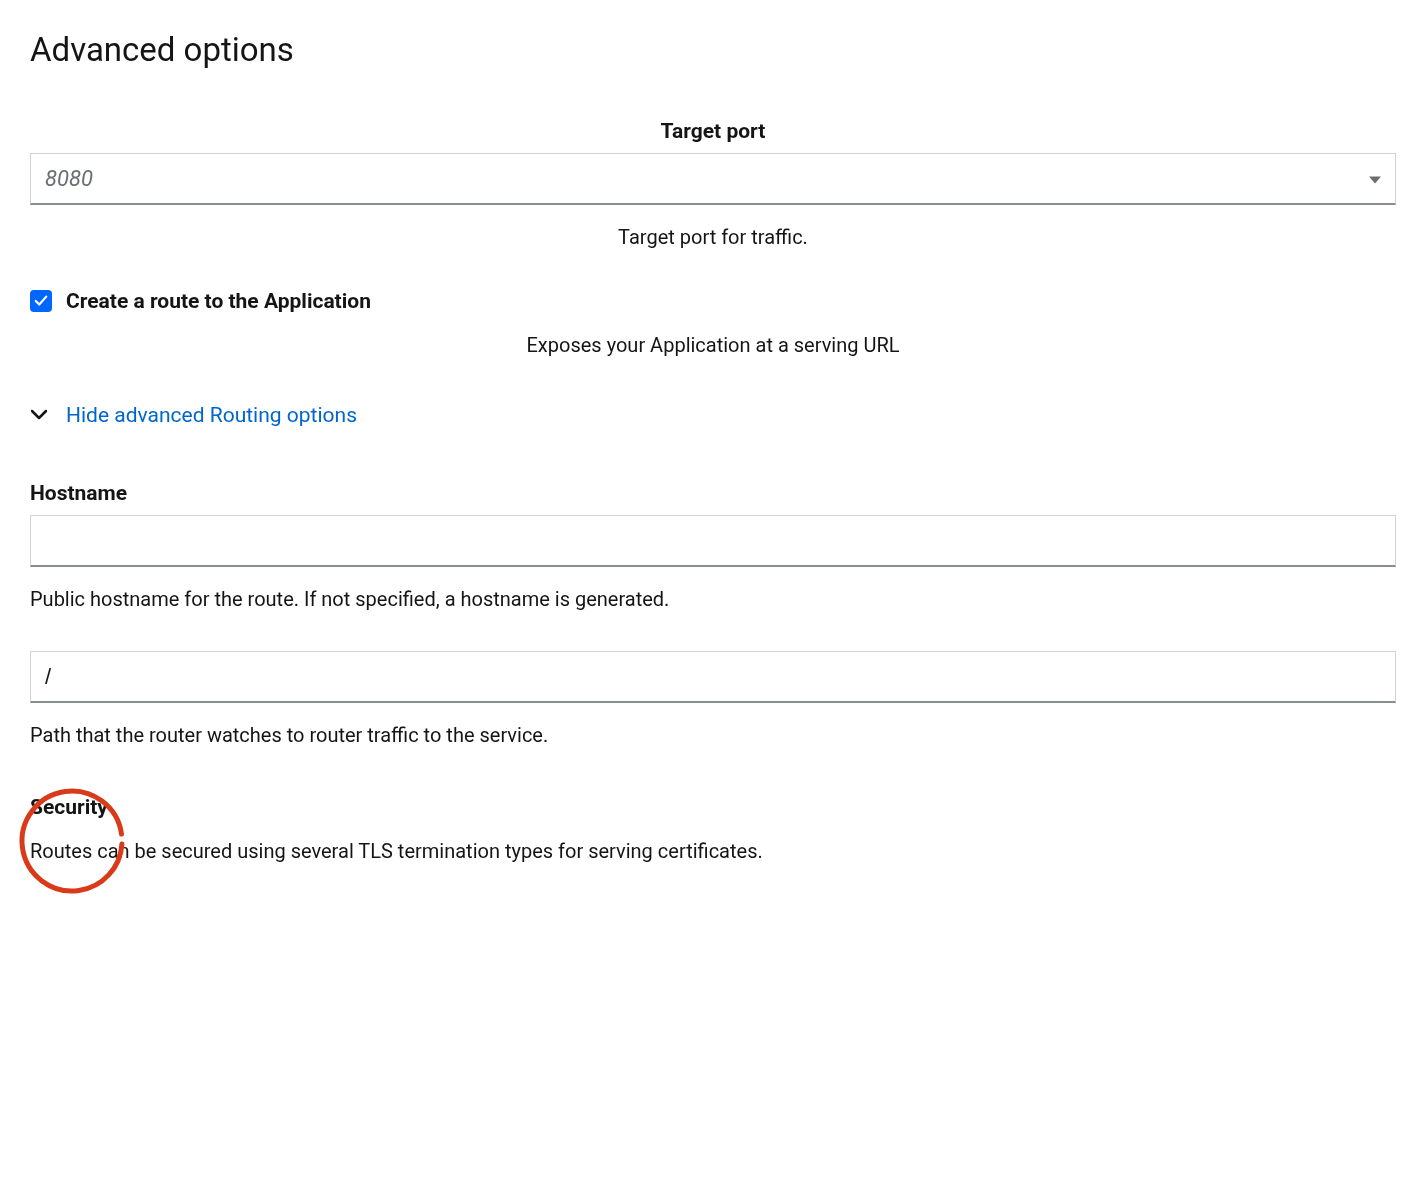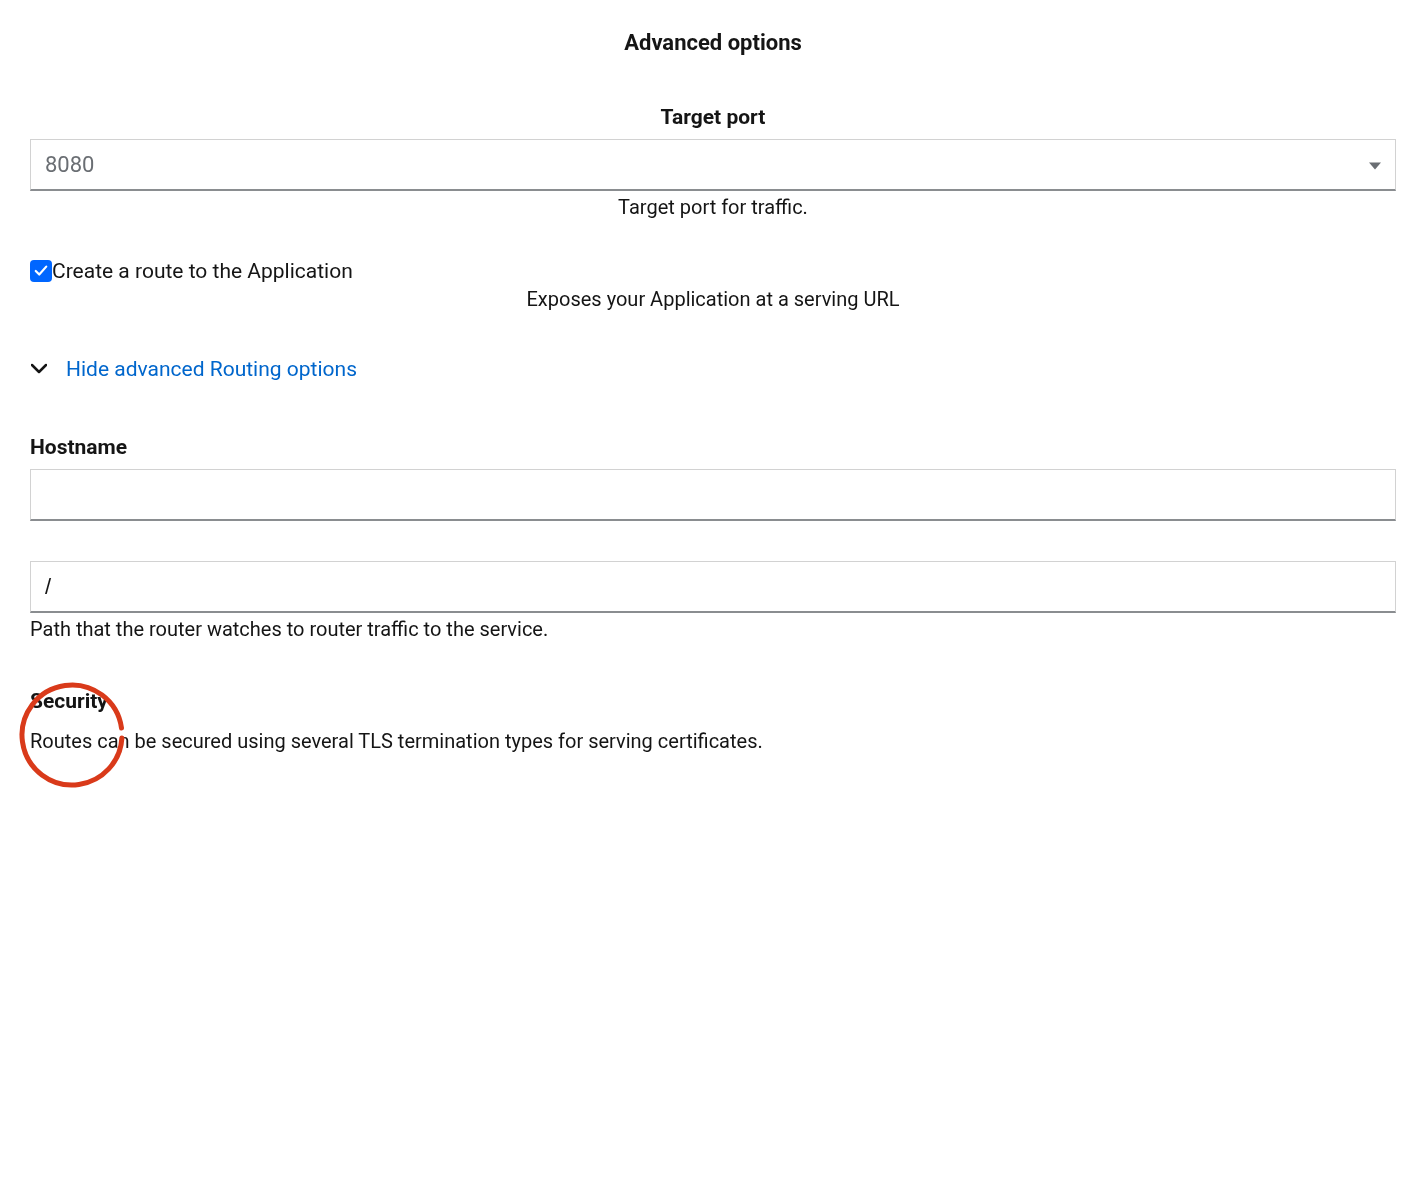--- a/index.html
+++ b/index.html
@@ -5,24 +5,23 @@
   * { box-sizing: border-box; }
   body {
     font-family: -apple-system, BlinkMacSystemFont, "Segoe UI", Roboto, Helvetica, Arial, sans-serif;
     margin: 0;
     padding: 20px 30px;
     color: #151515;
     font-size: 20px;
     width: 1426px;
   }
   h2.section-title {
-    font-size: 22px;
-    font-weight: 700;
+    font-size: 33px;
+    font-weight: 400;
     margin: 10px 0 50px 0;
-    text-align: center;
   }
   .field-group {
     margin-bottom: 40px;
     text-align: center;
   }
   .field-label {
     font-weight: 700;
     font-size: 21px;
     margin-bottom: 10px;
   }
@@ -30,37 +29,40 @@
     display: flex;
     align-items: center;
     justify-content: space-between;
     border: 1px solid #d2d2d2;
     border-bottom: 2px solid #8a8d90;
     padding: 6px 14px;
     height: 52px;
     width: 100%;
     cursor: pointer;
     background: #fff;
+    font-style: italic;
   }
   .dropdown-value {
     font-size: 22px;
     color: #6a6e73;
   }
   .caret-down {
     font-size: 14px;
     color: #6a6e73;
   }
   .help-text {
     font-size: 20px;
     color: #151515;
-    margin-top: 4px;
+    margin-top: 20px;
   }
   .checkbox-row {
     display: flex;
     align-items: center;
+    gap: 14px;
+    font-weight: bold;
   }
   .checkbox {
     width: 22px;
     height: 22px;
     border-radius: 4px;
     display: inline-flex;
     align-items: center;
     justify-content: center;
     cursor: pointer;
     flex-shrink: 0;
@@ -164,20 +166,21 @@
     <svg viewBox="0 0 16 10">
         <path d="M1 1 L8 8 L15 1" stroke="#151515" stroke-width="2.5" fill="none" stroke-linecap="round" stroke-linejoin="round"></path>
       </svg>
   </span>
   <span class="toggle-link">Hide advanced Routing options</span>
 </div>
 
 <div class="hostname-group">
   <div class="field-label">Hostname</div>
   <input type="text" class="text-input" value="" style="">
+  <div class="help-text">Public hostname for the route. If not specified, a hostname is generated.</div>
 </div>
 
 <div class="path-group">
   <input type="text" class="text-input" value="/" style="">
   <div class="help-text">Path that the router watches to router traffic to the service.</div>
 </div>
 
 <div class="security-group">
   <div class="annotation-circle">
     <svg viewBox="0 0 112 112">

